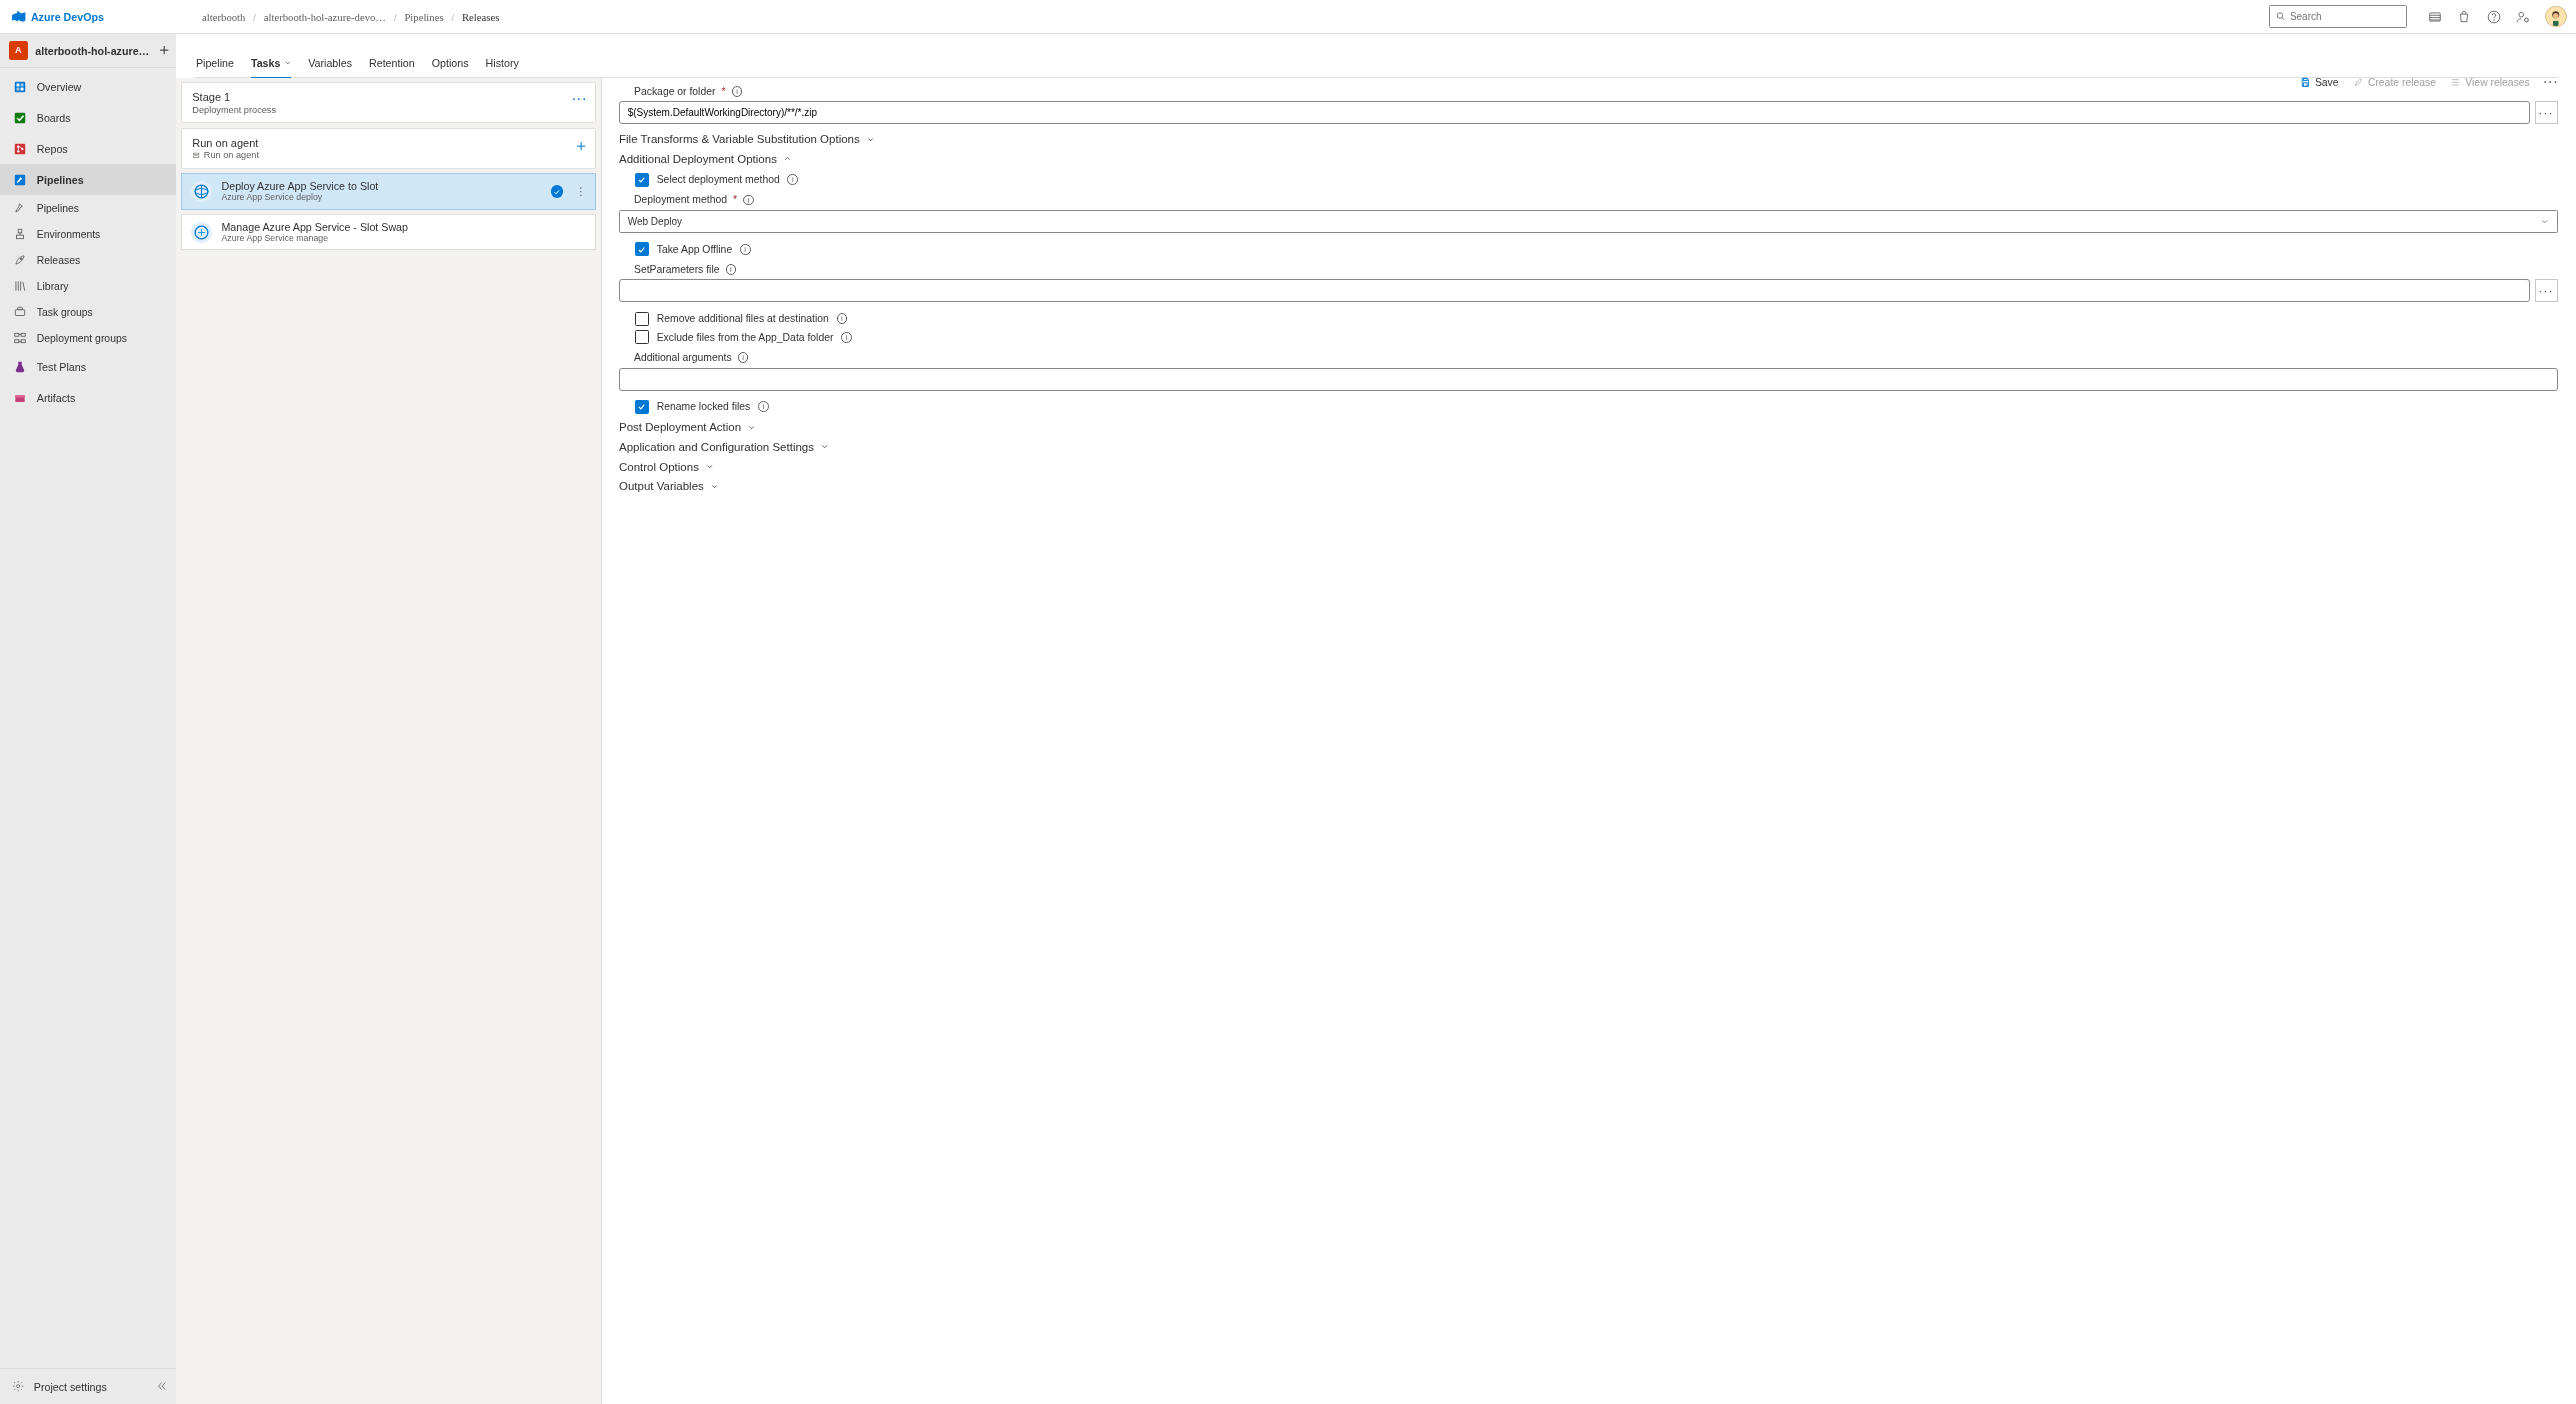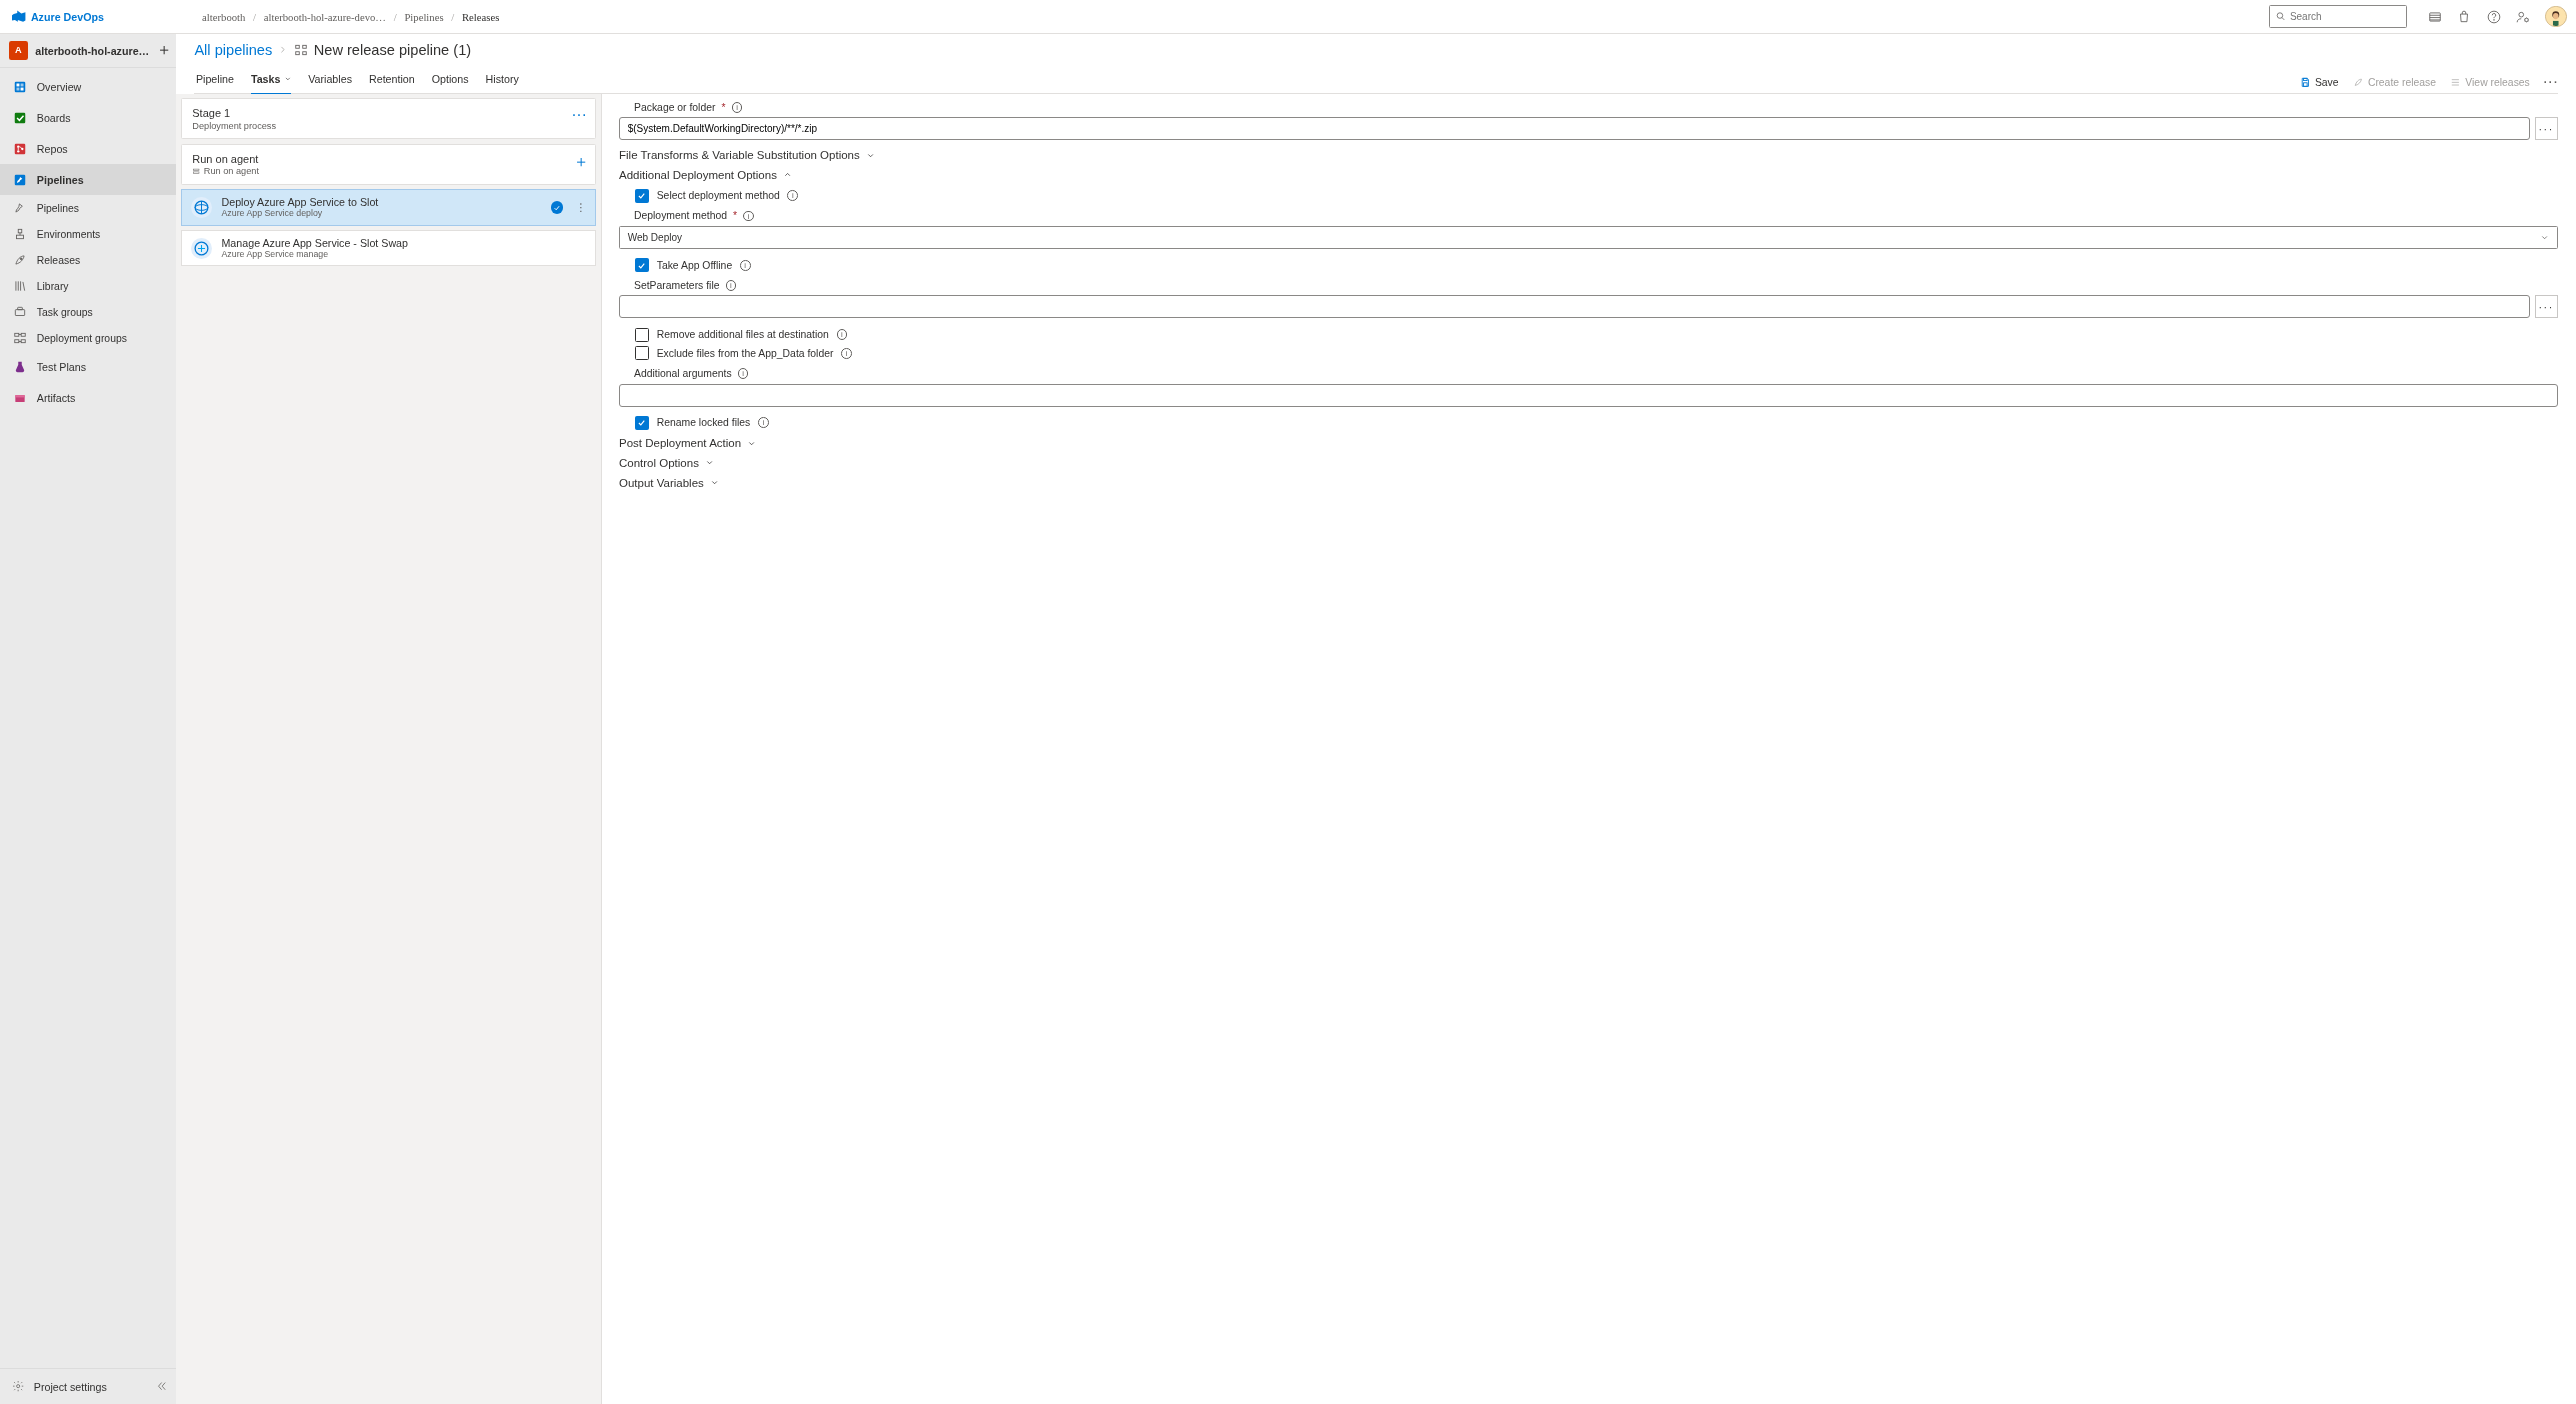--- a/index.html
+++ b/index.html
@@ -399,33 +399,20 @@
       <span>Project settings</span>
       <svg class="collapse" width="12.3" height="12.3" viewBox="0 0 24 24" fill="none" stroke="#605e5c" stroke-width="1.5">
           <polyline points="11,5 5,12 11,19"></polyline>
           <polyline points="18,5 12,12 18,19"></polyline>
         </svg>
     </div>
   </div>
 
   <div class="main">
     <div class="page-header" style="position:relative;">
-      <div class="crumb-title">
-        <span class="all">All pipelines</span>
-        <svg class="chev" width="9.2" height="9.2" viewBox="0 0 24 24" fill="none" stroke="#a19f9d" stroke-width="2">
-            <polyline points="9,5 16,12 9,19"></polyline>
-          </svg>
-        <svg class="icon-title" viewBox="0 0 24 24" fill="none" stroke="#605e5c" stroke-width="1.5">
-            <rect x="3" y="4" width="6" height="5"></rect>
-            <rect x="15" y="4" width="6" height="5"></rect>
-            <rect x="3" y="15" width="6" height="5"></rect>
-            <rect x="15" y="15" width="6" height="5"></rect>
-          </svg>
-        <span class="name">New release pipeline (1)</span>
-      </div>
       <div class="header-actions">
         <div class="btn">
           <svg width="10.7" height="10.7" viewBox="0 0 24 24" fill="none" stroke="#0078d4" stroke-width="2">
               <path d="M5 3h11l3 3v15H5z"></path>
               <rect x="8" y="3" width="8" height="5"></rect>
               <rect x="8" y="13" width="8" height="8"></rect>
             </svg>
           <span>Save</span>
         </div>
         <div class="btn disabled">
@@ -629,20 +616,26 @@
           </div>
         </div>
 
         <div class="section-header">
           <span>Post Deployment Action</span>
           <svg class="chev-down" viewBox="0 0 24 24" fill="none" stroke="#323130" stroke-width="2">
               <polyline points="6,9 12,15 18,9"></polyline>
             </svg>
         </div>
         <div class="section-header">
+          <span>Application and Configuration Settings</span>
+          <svg class="chev-down" viewBox="0 0 24 24" fill="none" stroke="#323130" stroke-width="2">
+              <polyline points="6,9 12,15 18,9"></polyline>
+            </svg>
+        </div>
+        <div class="section-header">
           <span>Control Options</span>
           <svg class="chev-down" viewBox="0 0 24 24" fill="none" stroke="#323130" stroke-width="2">
               <polyline points="6,9 12,15 18,9"></polyline>
             </svg>
         </div>
         <div class="section-header">
           <span>Output Variables</span>
           <svg class="chev-down" viewBox="0 0 24 24" fill="none" stroke="#323130" stroke-width="2">
               <polyline points="6,9 12,15 18,9"></polyline>
             </svg>

